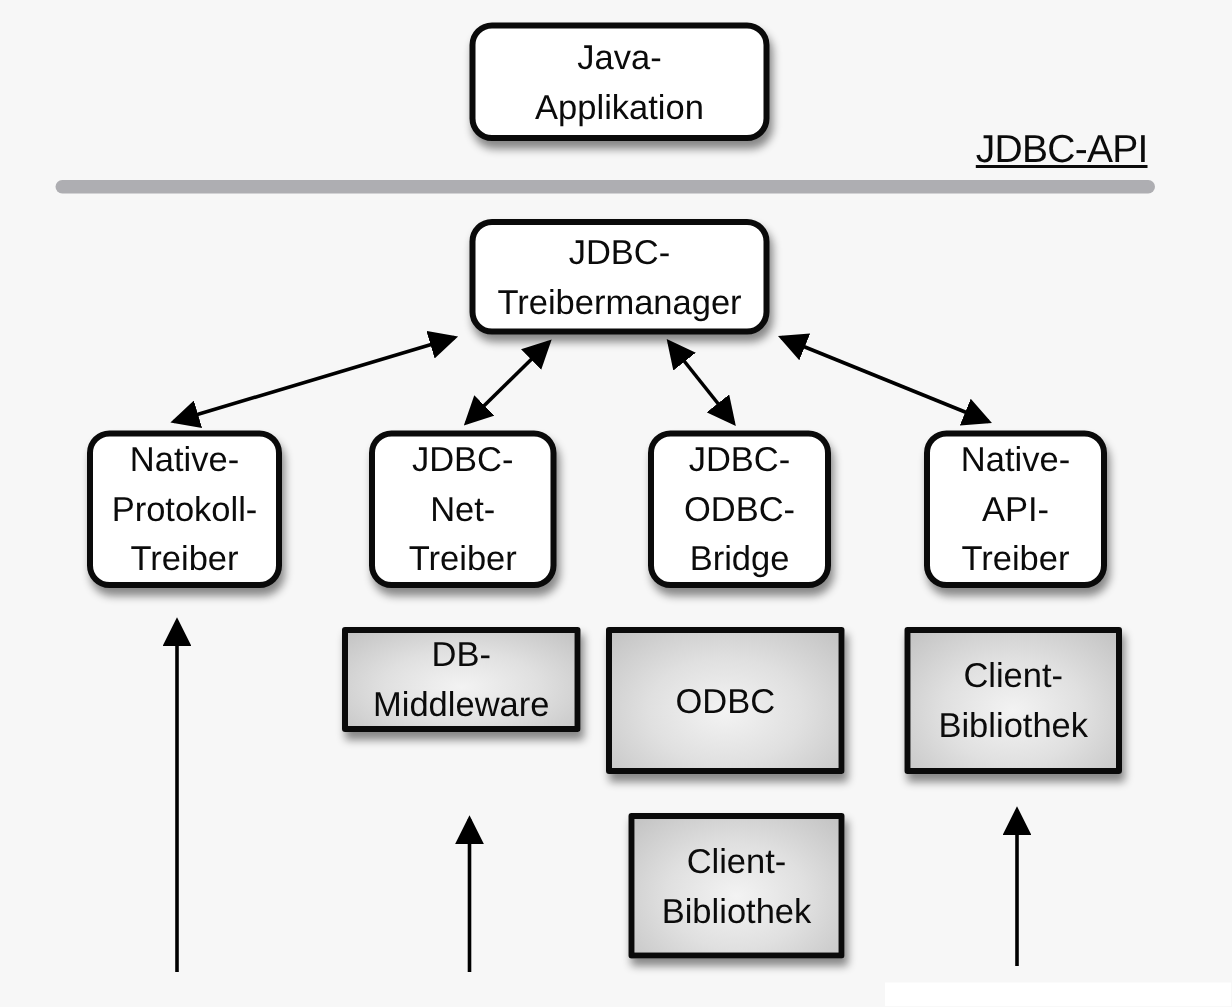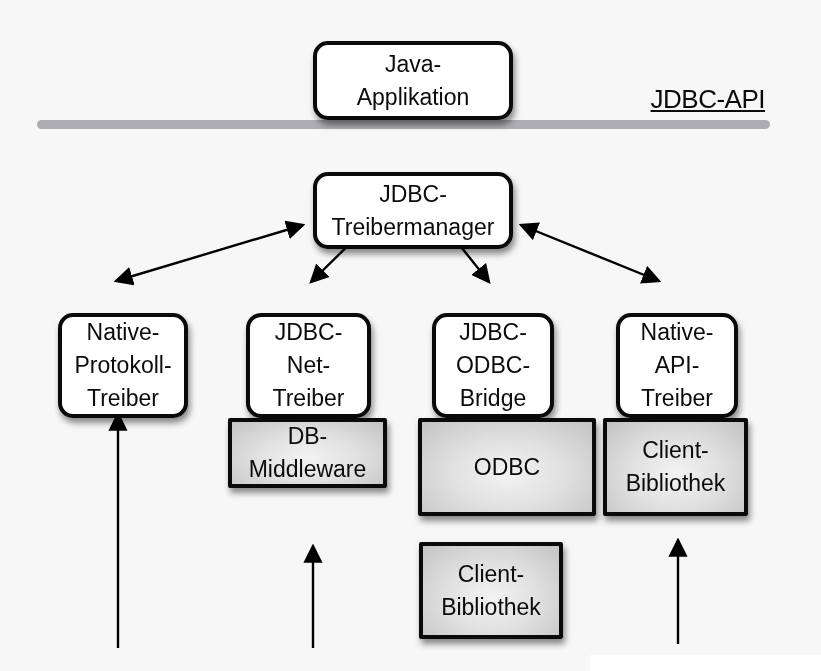--- a/index.html
+++ b/index.html
@@ -34,21 +34,20 @@
     white-space: pre-line;
     font-size: 23px;
     line-height: 33px;
     font-weight: 400;
   }
   .rounded {
     background: var(--box-fill, #ffffff);
     border: 4.5px solid var(--box-border, #0a0a0a);
     border-radius: 15px;
     box-shadow: 2px 5px 6px rgba(0,0,0,0.45);
-    margin-top: 26px;
   }
   .gray {
     background: radial-gradient(ellipse farthest-corner at 50% 58%,
                 var(--gray-center, #f3f3f3) 0%, #e0e0e0 48%, var(--gray-edge, #c3c3c3) 100%);
     border: 4px solid var(--box-border, #0a0a0a);
     border-radius: 2px;
     box-shadow: 2px 5px 6px rgba(0,0,0,0.45);
   }
   .divider {
     position: absolute;
@@ -135,21 +134,21 @@
     <span class="label">Native-
 API-
 Treiber</span>
   </div>
 
   <div class="node gray" style="left:228px; top:418px; width:159px; height:70px;">
     <span class="label">DB-
 Middleware</span>
   </div>
 
-  <div class="node gray" style="left:418px; top:418px; width:178px; height:98px;">
+  <div class="node gray" style="left:404px; top:418px; width:159px; height:98px;">
     <span class="label">ODBC</span>
   </div>
 
   <div class="node gray" style="left:603px; top:418px; width:145px; height:98px;">
     <span class="label">Client-
 Bibliothek</span>
   </div>
 
   <div class="node gray" style="left:419px; top:542px; width:144px; height:97px;">
     <span class="label">Client-

